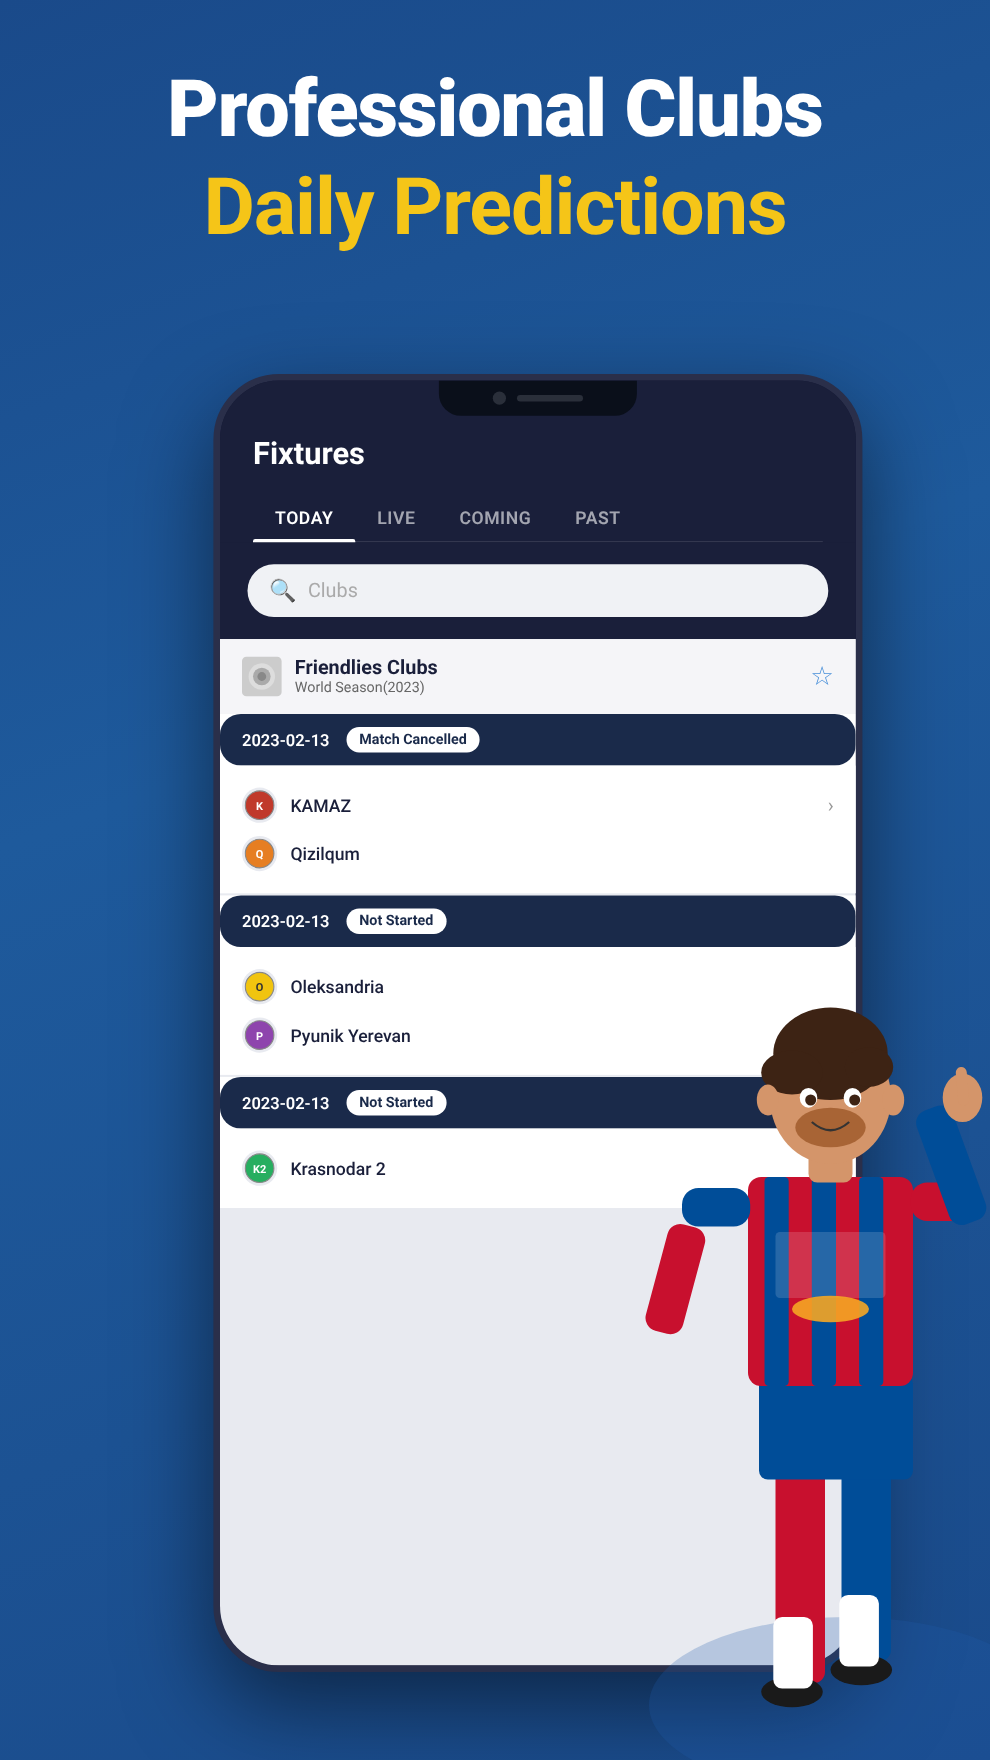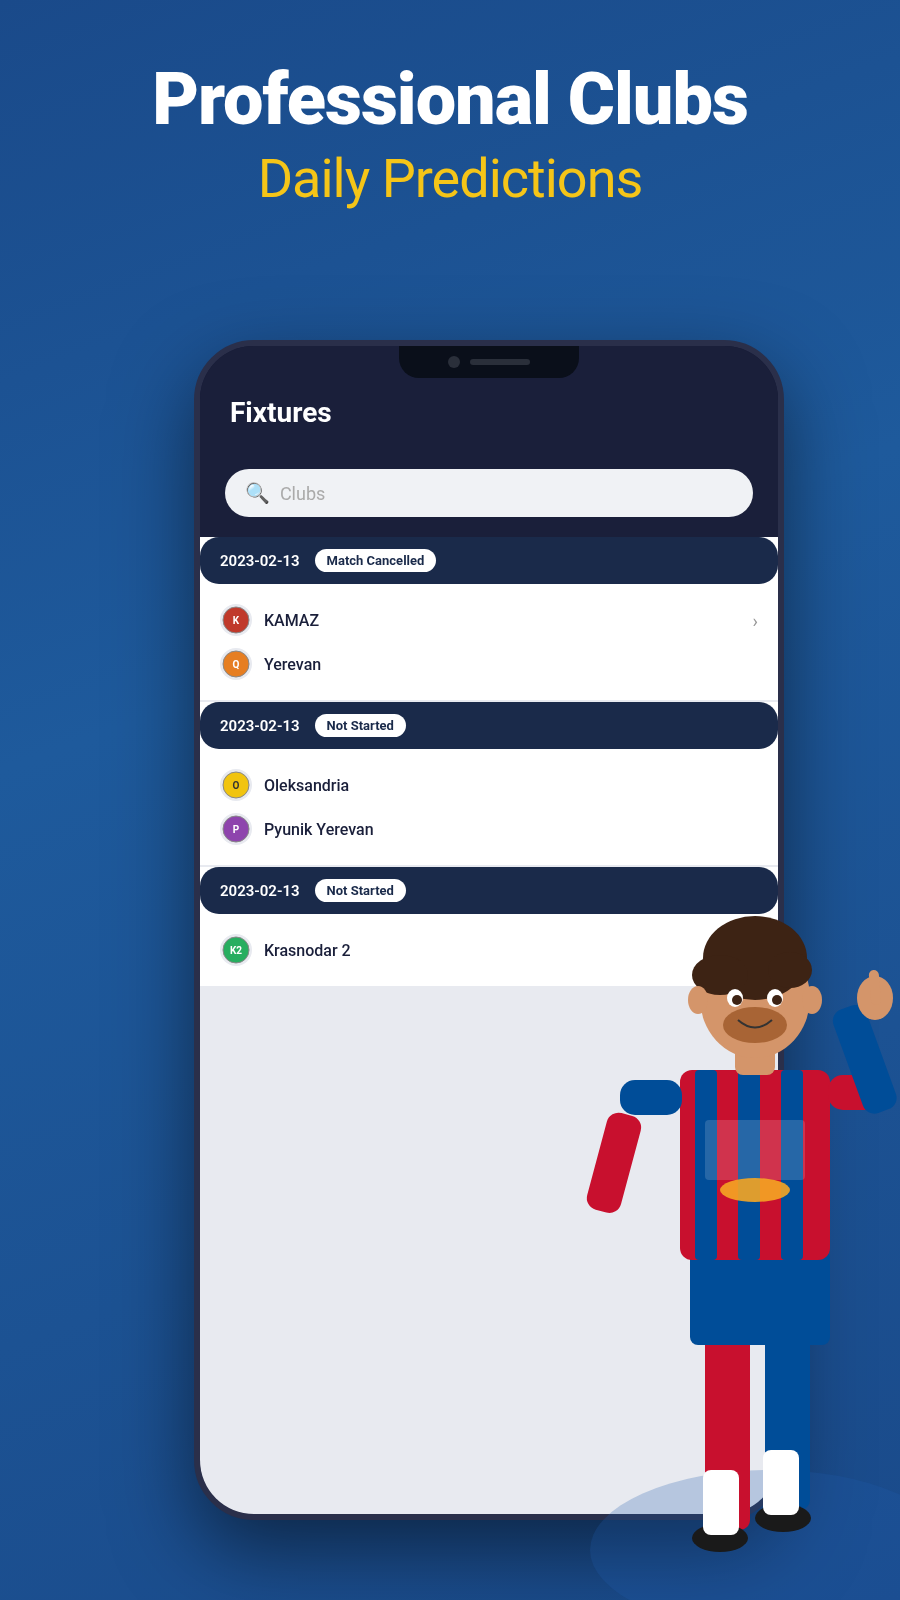--- a/index.html
+++ b/index.html
@@ -21,22 +21,22 @@
 
     .hero-title-white {
       font-size: 72px;
       font-weight: 900;
       color: #ffffff;
       line-height: 1.1;
       letter-spacing: -1px;
     }
 
     .hero-title-yellow {
-      font-size: 54px;
-      font-weight: 400;
+      font-size: 72px;
+      font-weight: 700;
       color: #f5c518;
       line-height: 1.1;
       letter-spacing: -1px;
       margin-top: 10px;
     }
 
     
     .phone-wrapper {
       position: absolute;
       left: 50%;
@@ -317,31 +317,61 @@
     <div class="phone-notch">
       <div class="notch-camera"></div>
       <div class="notch-speaker"></div>
     </div>
 
     <div class="phone-content">
 
       <div class="app-header">
         <div class="app-title">Fixtures</div>
 
+        <div class="tabs-row">
+          <div class="tab-item active">
+            <span>TODAY</span>
+          </div>
+          <div class="tab-item">
+            <span>LIVE</span>
+          </div>
+          <div class="tab-item">
+            <span>COMING</span>
+          </div>
+          <div class="tab-item">
+            <span>PAST</span>
+          </div>
+        </div>
       </div>
 
       <div class="search-area">
         <div class="search-bar">
           <span class="search-icon">🔍</span>
           <span class="search-text">Clubs</span>
         </div>
       </div>
 
       <div class="matches-area">
 
+        <div class="league-header">
+          <div class="league-info">
+            <div class="league-logo">
+              <svg width="28" height="28" viewBox="0 0 28 28" fill="none">
+                <circle cx="14" cy="14" r="12" fill="#ddd"></circle>
+                <circle cx="14" cy="14" r="8" fill="#aaa"></circle>
+                <circle cx="14" cy="14" r="4" fill="#888"></circle>
+              </svg>
+            </div>
+            <div>
+              <div class="league-name">Friendlies Clubs</div>
+              <div class="league-season">World Season(2023)</div>
+            </div>
+          </div>
+          <div class="star-icon">☆</div>
+        </div>
 
         <div class="match-card">
           <div class="match-header-bar">
             <span class="match-date">2023-02-13</span>
             <span class="match-status-badge cancelled">Match Cancelled</span>
           </div>
           <div class="match-teams">
             <div class="team-row">
               <div class="team-logo">
                 <svg width="28" height="28" viewBox="0 0 28 28">
@@ -352,21 +382,21 @@
               <span class="team-name">KAMAZ</span>
               <span class="match-arrow">›</span>
             </div>
             <div class="team-row">
               <div class="team-logo">
                 <svg width="28" height="28" viewBox="0 0 28 28">
                   <circle cx="14" cy="14" r="13" fill="#e67e22" stroke="#888" stroke-width="1"></circle>
                   <text x="14" y="18" text-anchor="middle" font-size="10" fill="white" font-weight="bold">Q</text>
                 </svg>
               </div>
-              <span class="team-name">Yerevan</span>
+              <span class="team-name">Qizilqum</span>
             </div>
           </div>
         </div>
 
         <div class="match-card">
           <div class="match-header-bar">
             <span class="match-date">2023-02-13</span>
             <span class="match-status-badge">Not Started</span>
           </div>
           <div class="match-teams">

